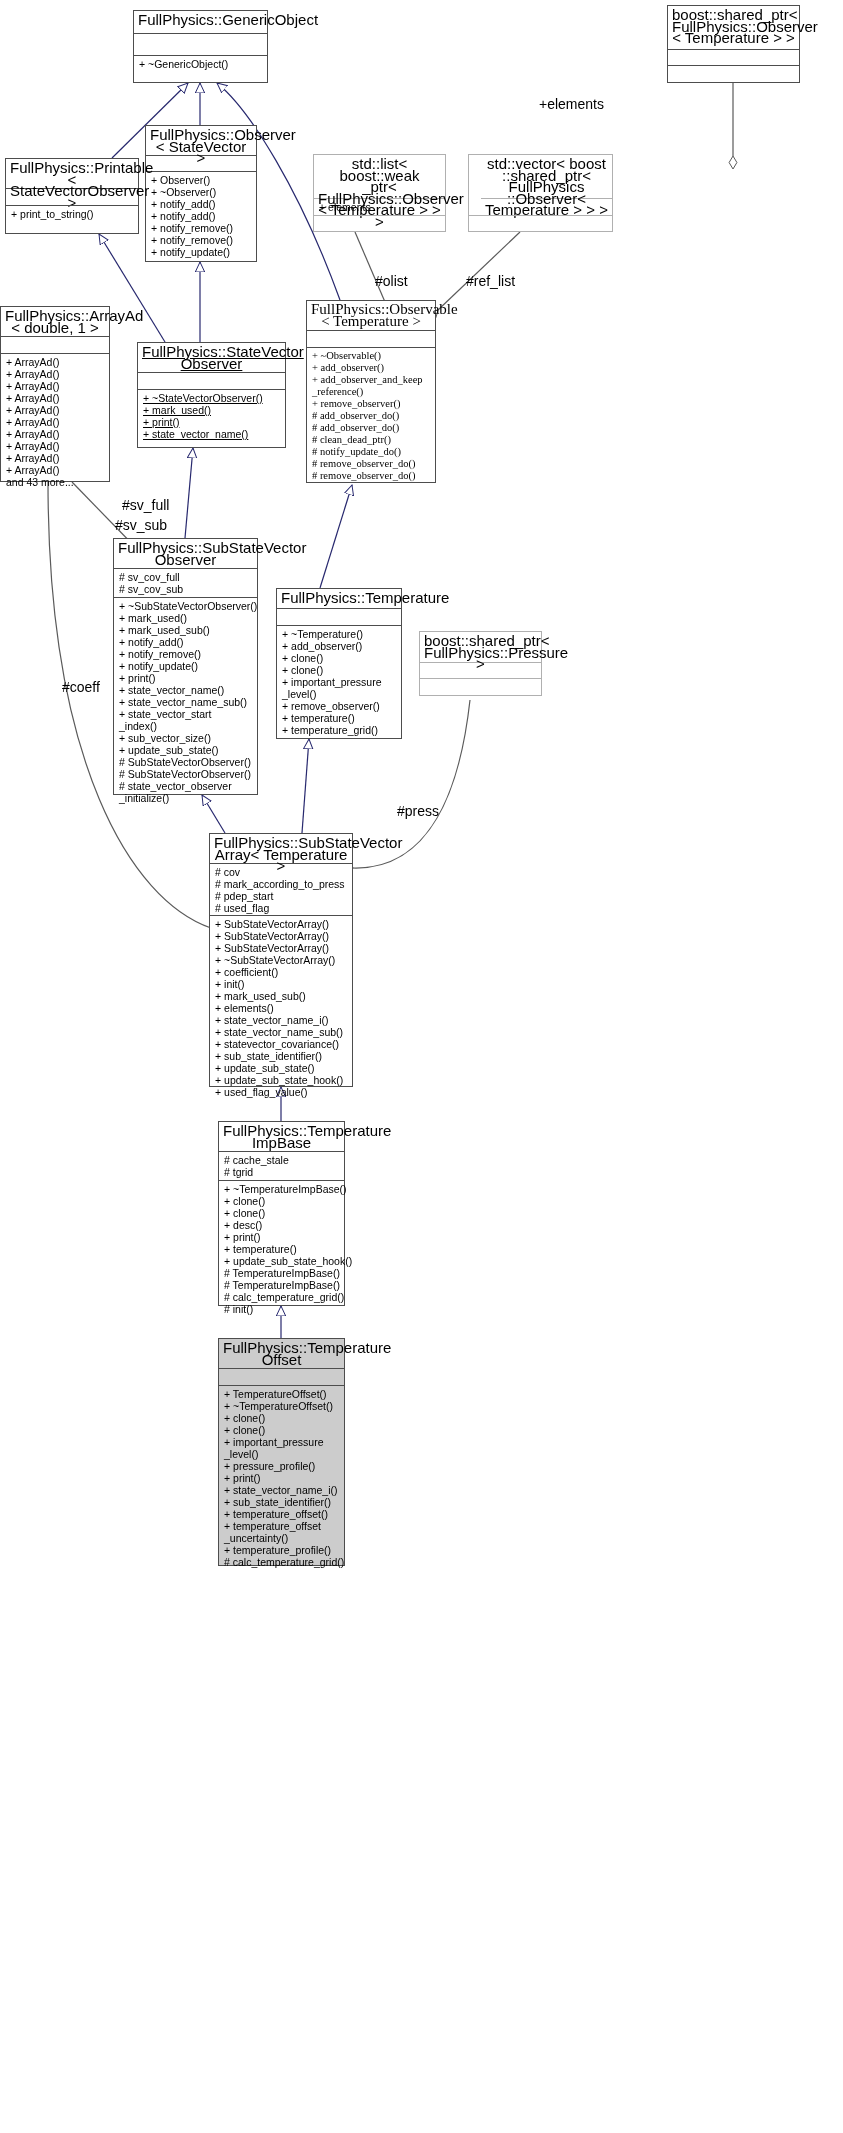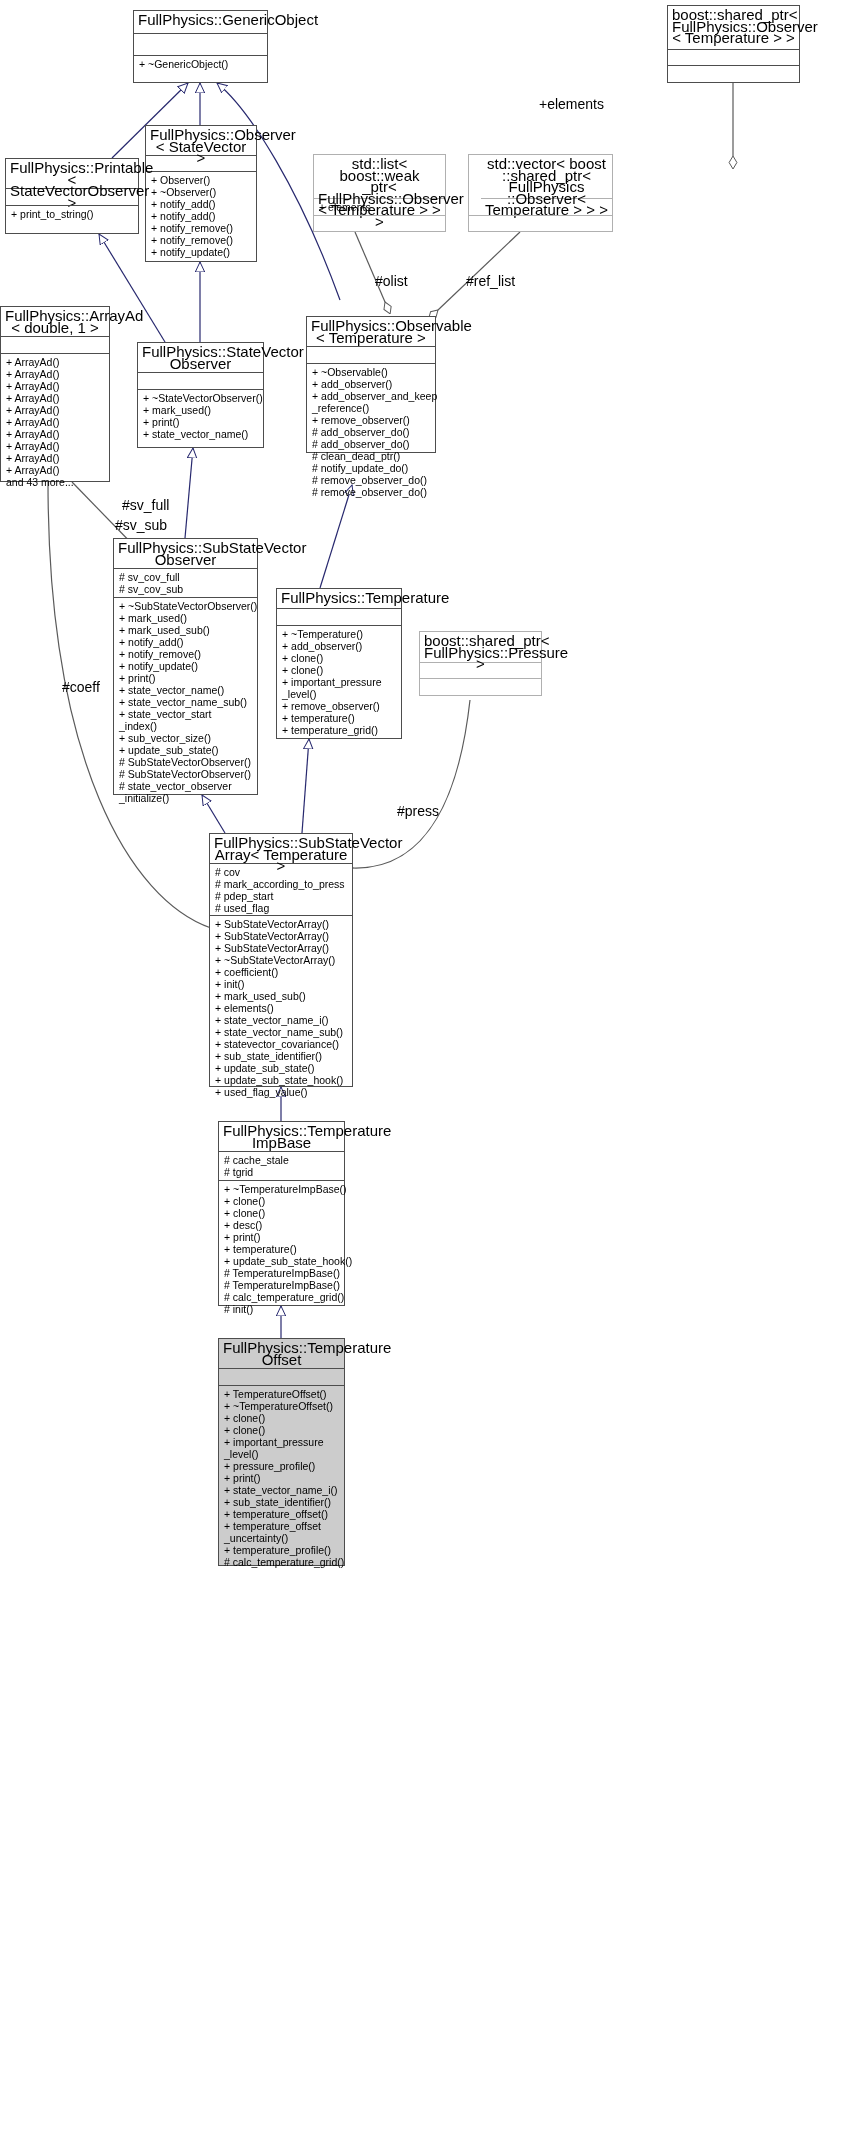--- a/index.html
+++ b/index.html
@@ -132,21 +132,21 @@
   </div>
 
   <div class="node thin" style="left:468px;top:154px;width:145px;height:78px;">
     <div class="nhead hline" style="height:44px;margin-left:12px;">std::vector&lt; boost
 ::shared_ptr&lt; FullPhysics
 ::Observer&lt; Temperature &gt; &gt; &gt;</div>
     <div class="nattrs" style="height:17px;"></div>
     <div class="nops"></div>
   </div>
 
-  <div class="node" style="left:306px;top:316px;width:130px;height:137px;">
+  <div class="node" style="left:306px;top:300px;width:130px;height:183px;font-family:Liberation Serif, serif;">
     <div class="nhead hline" style="height:30px;">FullPhysics::Observable
 &lt; Temperature &gt;</div>
     <div class="nattrs" style="height:17px;"></div>
     <div class="nops">
       <div class="row">+ ~Observable()</div>
       <div class="row">+ add_observer()</div>
       <div class="row">+ add_observer_and_keep</div>
       <div class="row">_reference()</div>
       <div class="row">+ remove_observer()</div>
       <div class="row"># add_observer_do()</div>
@@ -170,21 +170,21 @@
       <div class="row">+ ArrayAd()</div>
       <div class="row">+ ArrayAd()</div>
       <div class="row">+ ArrayAd()</div>
       <div class="row">+ ArrayAd()</div>
       <div class="row">+ ArrayAd()</div>
       <div class="row">+ ArrayAd()</div>
       <div class="row">and 43 more...</div>
     </div>
   </div>
 
-  <div class="node" style="left:137px;top:342px;width:127px;height:106px;">
+  <div class="node" style="left:137px;top:342px;width:149px;height:106px;text-decoration:underline;">
     <div class="nhead hline" style="height:30px;">FullPhysics::StateVector
 Observer</div>
     <div class="nattrs" style="height:17px;"></div>
     <div class="nops">
       <div class="row">+ ~StateVectorObserver()</div>
       <div class="row">+ mark_used()</div>
       <div class="row">+ print()</div>
       <div class="row">+ state_vector_name()</div>
     </div>
   </div>

